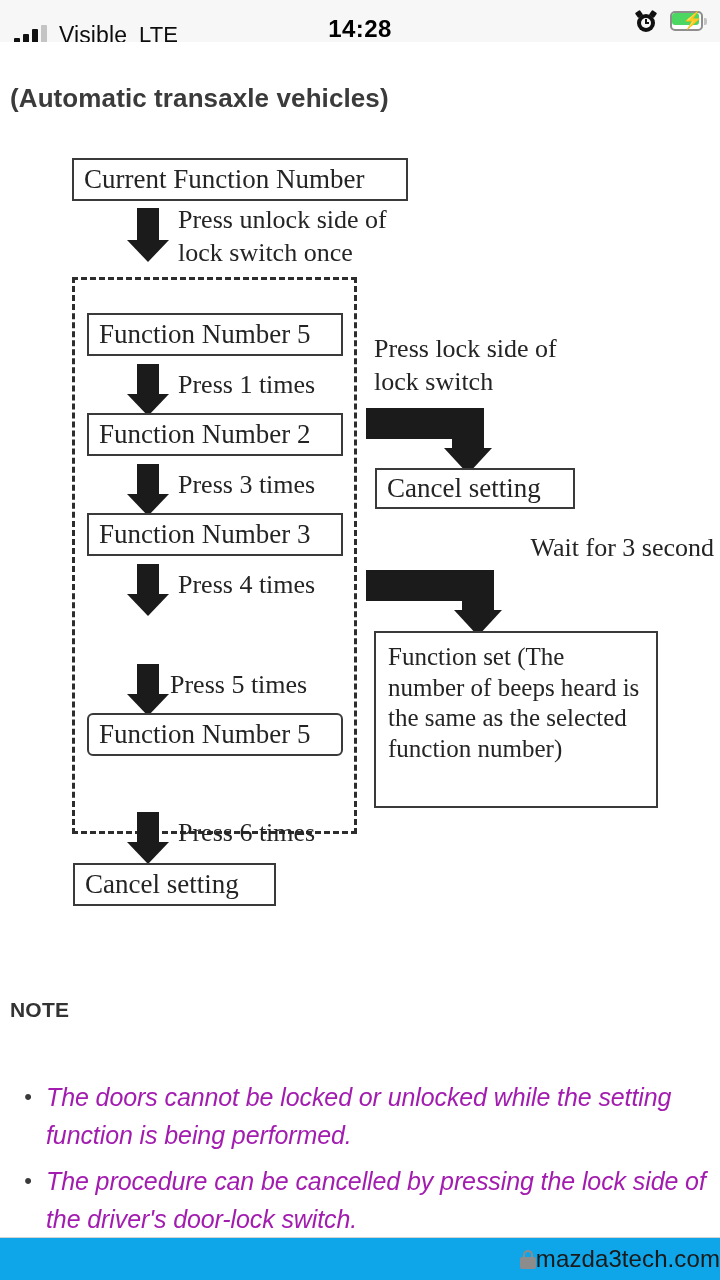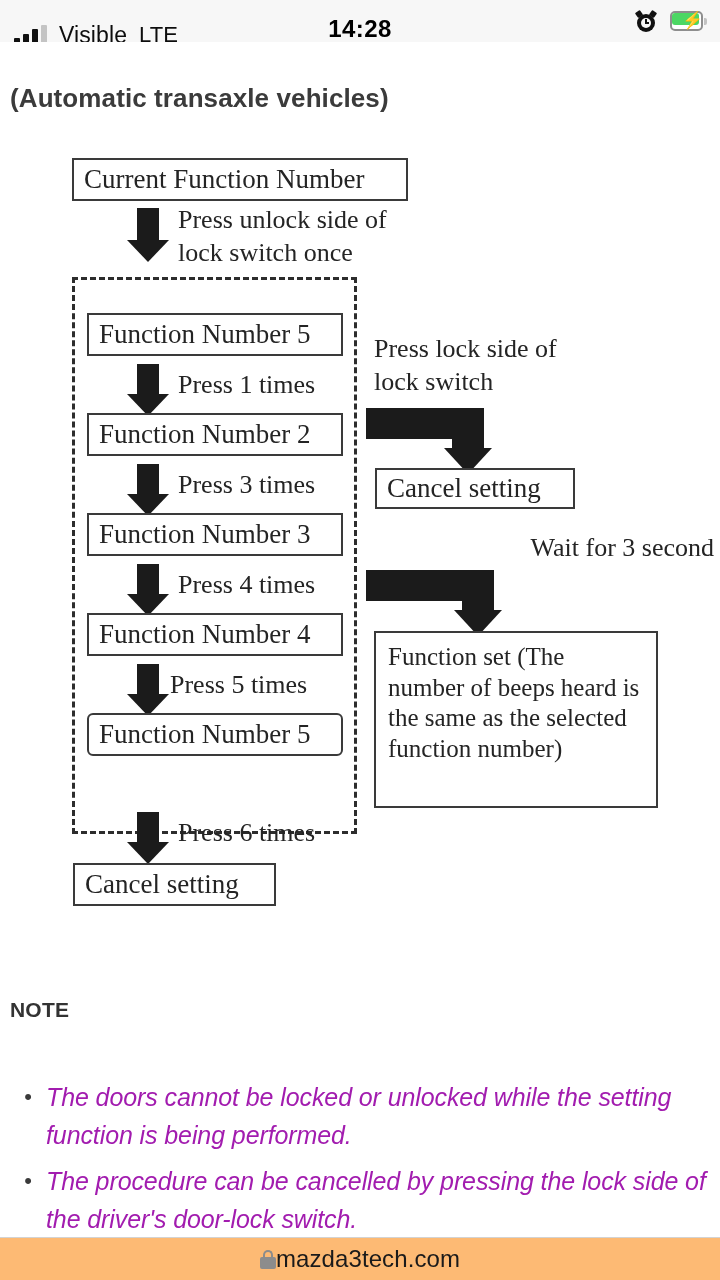--- a/index.html
+++ b/index.html
@@ -159,22 +159,22 @@
     font-size: 22px; color: #3a3a3a; line-height: 38px;
   }
   .note-text {
     font-size: 25px; font-style: italic; color: #a21caf;
     line-height: 38px; letter-spacing: -.1px;
   }
 
   
   .bottombar {
     position: absolute; left: 0; bottom: 0; width: 720px; height: 43px;
-    background: #fdba74; border-top: 1px solid #d3d3d3;
-    display: flex; align-items: center; justify-content: center; gap: 0;
+    background: #0ea5e9; border-top: 1px solid #d3d3d3;
+    display: flex; align-items: center; justify-content: flex-end; gap: 0;
   }
   .lock-icon { position: relative; width: 16px; height: 19px; }
   .lock-icon .body {
     position: absolute; left: 0; bottom: 0; width: 16px; height: 12px;
     background: #8c8c8c; border-radius: 2px;
   }
   .lock-icon .shackle {
     position: absolute; left: 3px; top: 0; width: 10px; height: 9px;
     border: 2.5px solid #8c8c8c; border-bottom: none;
     border-radius: 5px 5px 0 0;
@@ -247,21 +247,20 @@
       </div>
       <div class="ftext" style="left:178px; top:426px;text-align:center;">Press 3 times</div>
 
       <div class="fbox" style="left:87px; top:471px; width:256px; height:43px;">Function Number 3</div>
       <div class="darrow" style="left:126px; top:522px; width:44px; height:52px;">
         <div class="shaft" style="height:30px;"></div>
         <div class="head" style="top:30px;"></div>
       </div>
       <div class="ftext" style="left:178px; top:526px;">Press 4 times</div>
 
-      <div class="fbox" style="left:87px; top:571px; width:256px; height:43px;">Function Number 4</div>
       <div class="darrow" style="left:126px; top:622px; width:44px; height:52px;">
         <div class="shaft" style="height:30px;"></div>
         <div class="head" style="top:30px;"></div>
       </div>
       <div class="ftext" style="left:170px; top:626px;">Press 5 times</div>
 
       <div class="fbox" style="left:87px; top:671px; width:256px; height:43px;border-radius:6px;">Function Number 5</div>
 
       <div class="darrow" style="left:126px; top:770px; width:44px; height:52px;">
         <div class="shaft" style="height:30px;"></div>

